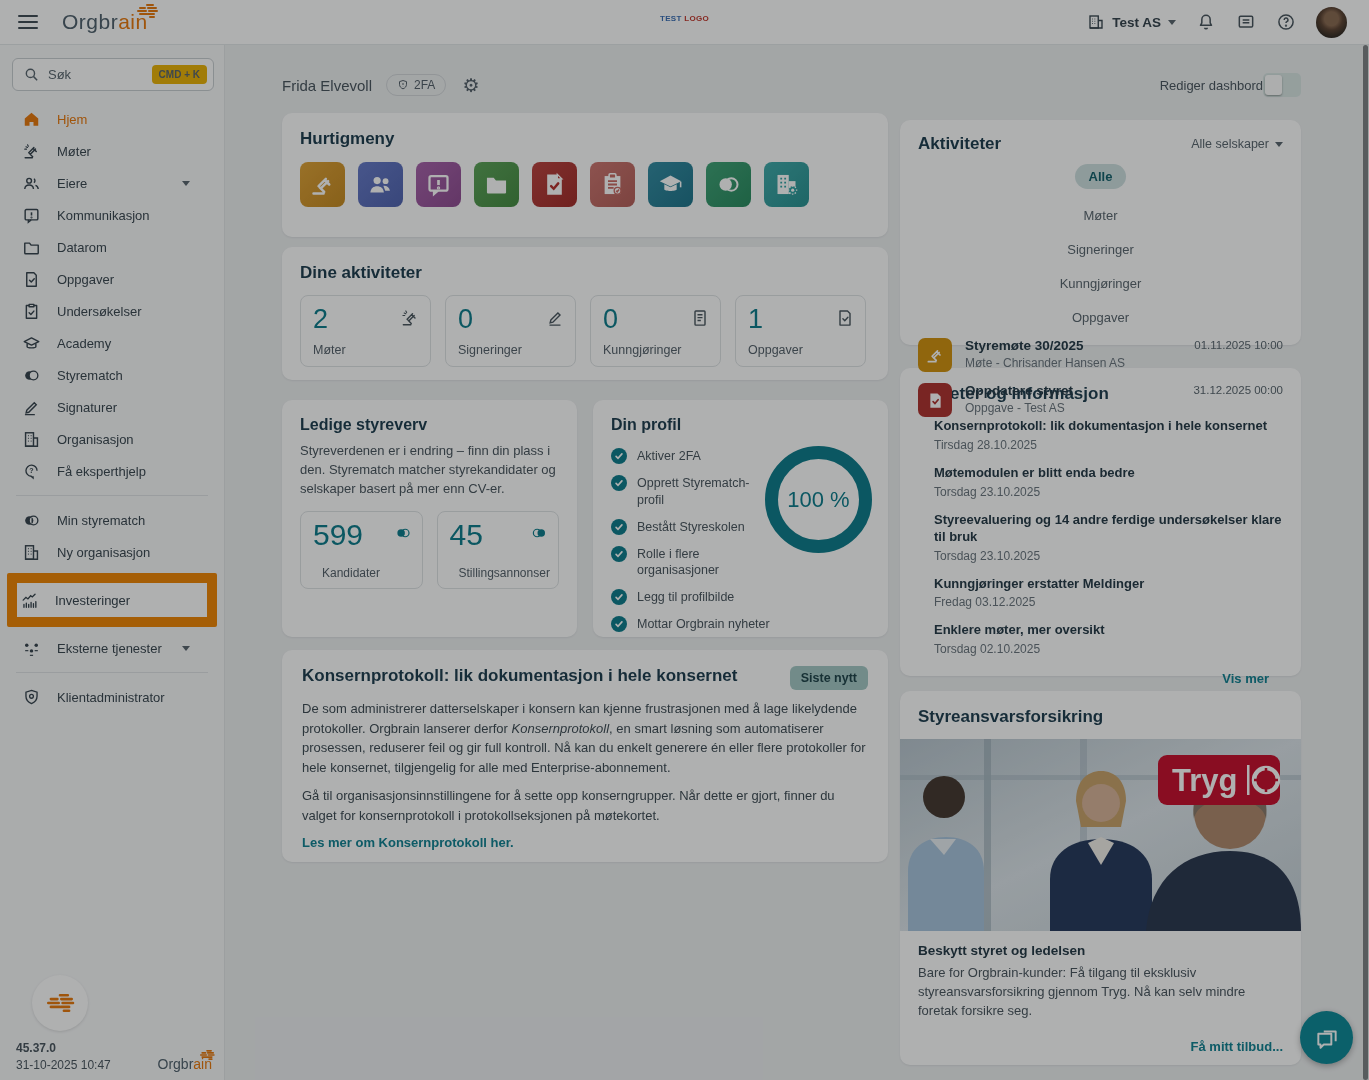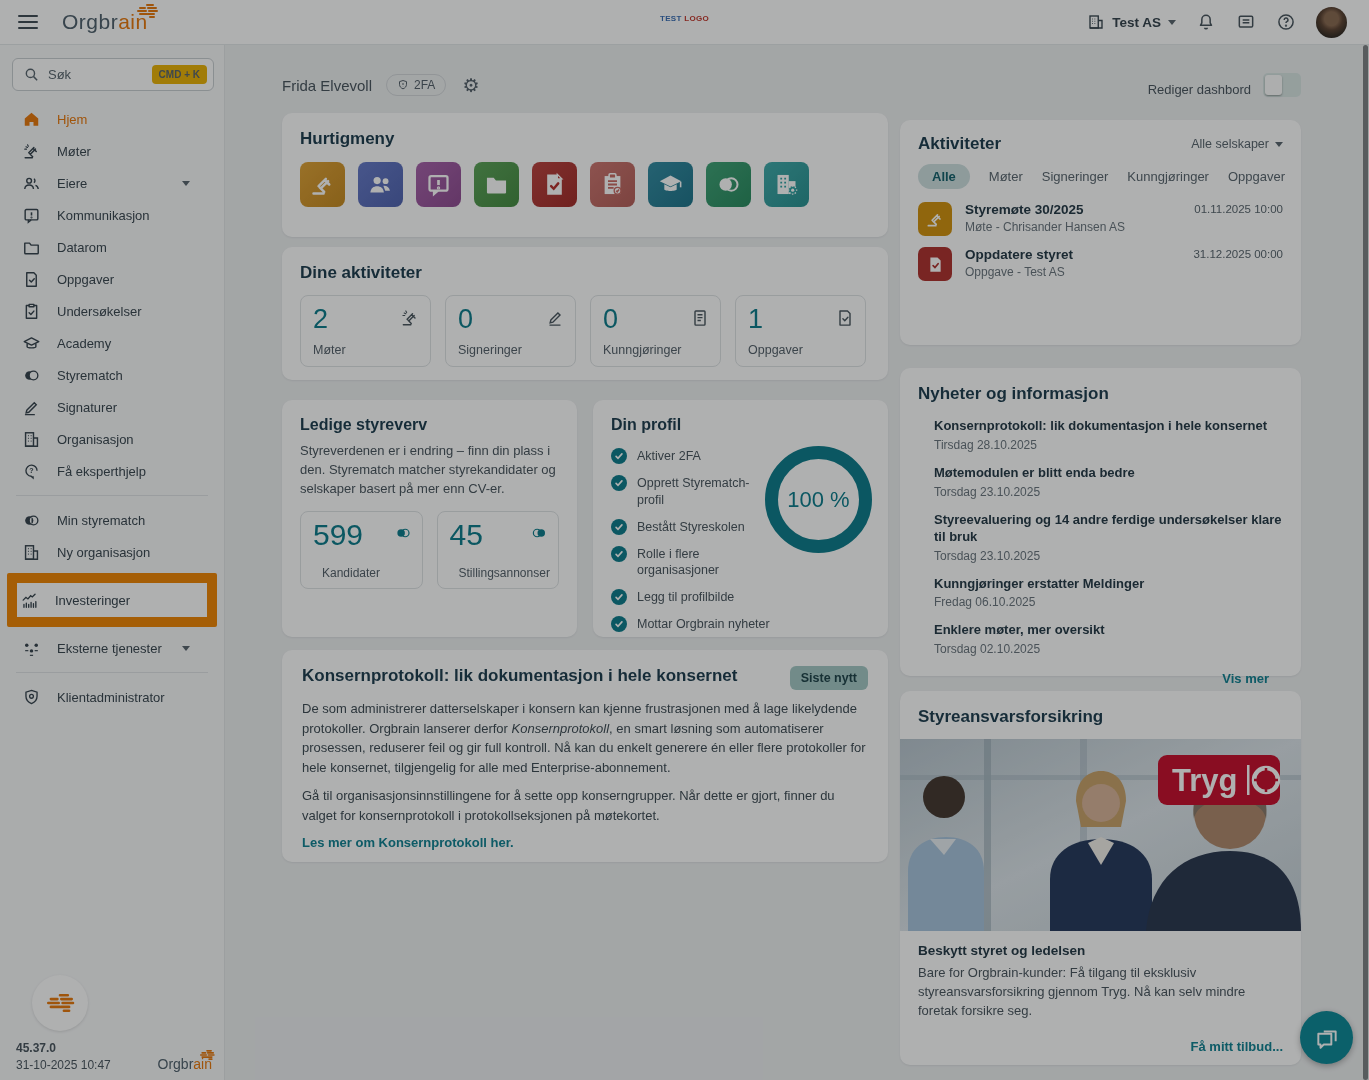--- a/index.html
+++ b/index.html
@@ -56,21 +56,21 @@
   .side-logo b { font-weight:400; color:#E8790E; }
   .side-logo .mini-brain { position:absolute; top:-8px; right:-4px; }
 
   
   .main { position:absolute; top:45px; left:225px; right:0; bottom:0; padding:28px 0 0 57px; }
   .main-head { width:1019px; display:flex; align-items:center; margin-bottom:16px; }
   .uname { font-size:15px; color:#4A565F; }
   .pill-2fa { margin-left:14px; display:flex; align-items:center; gap:5px; border:1px solid #D4D8DB;
               border-radius:14px; padding:3px 10px; font-size:12px; color:#55616B; cursor:pointer; }
   .gear { margin-left:16px; font-family:"DejaVu Sans",sans-serif; font-size:19px; color:#55616B; cursor:pointer; line-height:1; }
-  .edit-dash { margin-left:auto; display:flex; align-items:flex-end; gap:12px; font-size:13px; color:#4A565F; }
+  .edit-dash { margin-left:auto; display:flex; align-items:center; font-size:13px; color:#4A565F; }
   .switch { width:38px; height:24px; border-radius:5px; background:#D9E6E4; position:relative; cursor:pointer; }
   .switch .knob { position:absolute; left:2px; top:2px; width:17px; height:20px; border-radius:3px;
                   background:#FDFDFD; box-shadow:0 1px 2px rgba(0,0,0,.35); }
 
   .cols { display:flex; gap:12px; width:1019px; }
   .col-l { width:606px; } .col-r { width:401px; margin-top:7px; }
   .card { background:#fff; border-radius:10px; box-shadow:0 1px 2px rgba(40,50,60,.08); }
   .card-title { font-size:17px; font-weight:700; color:#1E3D4F; }
 
   
@@ -115,21 +115,21 @@
   .badge { margin-left:auto; background:#A6C9C6; color:#20454B; font-size:12.5px; font-weight:700;
            border-radius:6px; padding:5px 11px; white-space:nowrap; }
   .kons-p { font-size:13px; color:#3F4C55; line-height:1.5; margin-top:9px; }
   .tlink { color:#128293; font-weight:700; font-size:13px; cursor:pointer; }
   .kons-link { margin-top:10px; display:inline-block; }
 
   
   .c-ract { height:225px; padding:14px 18px; margin-bottom:23px; }
   .ract-head { display:flex; align-items:center; }
   .filter { margin-left:auto; display:flex; align-items:center; gap:6px; font-size:12.5px; color:#5A666F; cursor:pointer; }
-  .tabs { display:flex; align-items:center; gap:19px; margin-top:10px; font-size:13px; color:#5A666F; }
+  .tabs { display:flex; align-items:center; gap:19px; margin-top:10px; font-size:13px; color:#5A666F;flex-direction:column; }
   .tab { cursor:pointer; }
   .tab.sel { background:#CFE0E1; color:#14616C; font-weight:700; border-radius:15px; padding:5px 14px; }
   .alist { margin-top:13px; display:flex; flex-direction:column; gap:11px; }
   .arow { display:flex; gap:13px; cursor:pointer; position:relative; }
   .aic { width:34px; height:34px; border-radius:7px; display:flex; align-items:center; justify-content:center; }
   .aic.orange { background:#D2930F; } .aic.red { background:#B03330; }
   .arow-t { font-size:13.5px; font-weight:700; color:#263A47; }
   .arow-s { font-size:12px; color:#6A757E; margin-top:3px; }
   .arow-d { position:absolute; right:0; top:1px; font-size:11.5px; color:#5A666F; }
 
@@ -652,21 +652,21 @@
           <div class="nrow">
             <div class="nrow-t">Møtemodulen er blitt enda bedre</div>
             <div class="nrow-d">Torsdag 23.10.2025</div>
           </div>
           <div class="nrow">
             <div class="nrow-t">Styreevaluering og 14 andre ferdige undersøkelser klare til bruk</div>
             <div class="nrow-d">Torsdag 23.10.2025</div>
           </div>
           <div class="nrow">
             <div class="nrow-t">Kunngjøringer erstatter Meldinger</div>
-            <div class="nrow-d">Fredag 06.10.2025</div>
+            <div class="nrow-d">Fredag 03.12.2025</div>
           </div>
           <div class="nrow">
             <div class="nrow-t">Enklere møter, mer oversikt</div>
             <div class="nrow-d">Torsdag 02.10.2025</div>
           </div>
         </div>
         <div class="vis-mer"><span class="tlink">Vis mer</span></div>
       </div>
 
       <div class="card c-ins">

